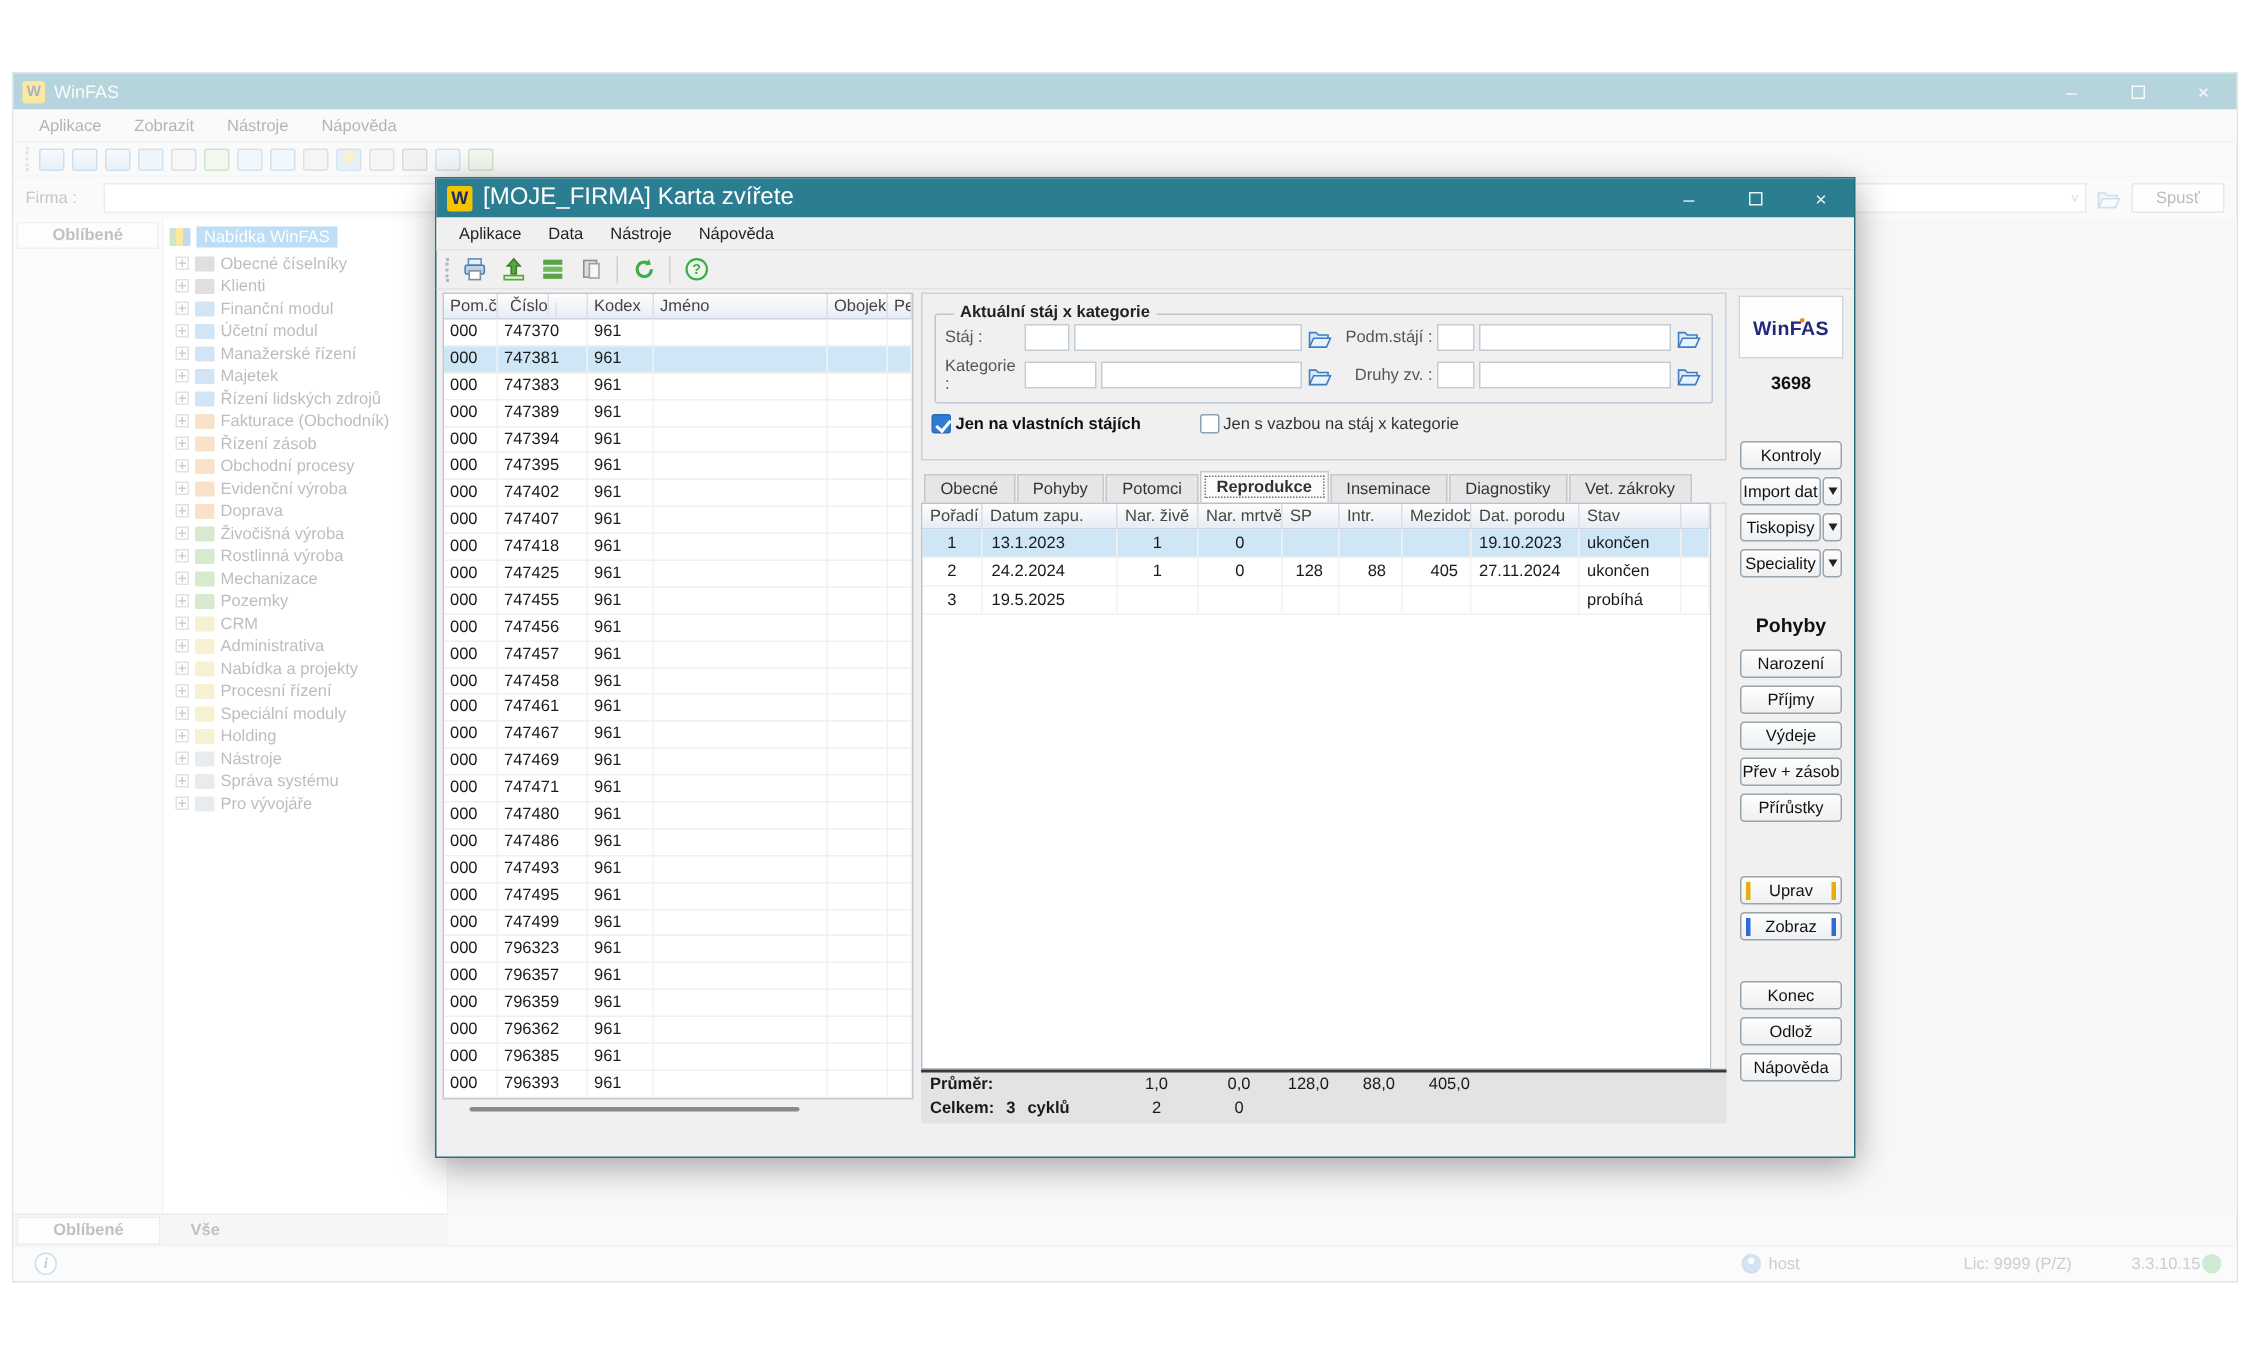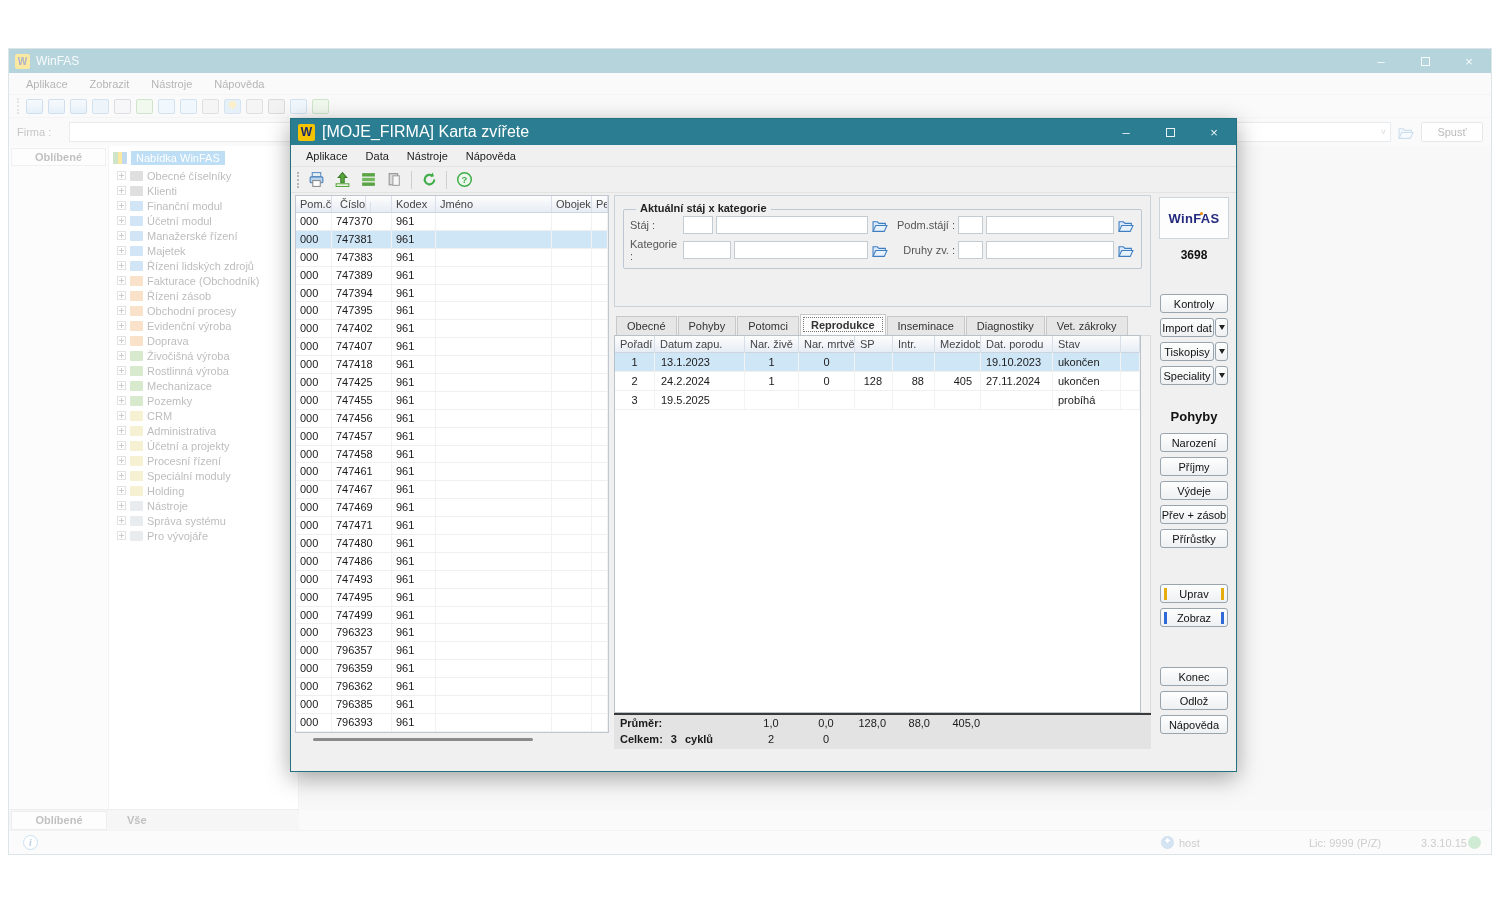--- a/index.html
+++ b/index.html
@@ -372,21 +372,21 @@
 
             <li class="yellow">
               <span class="expand"></span>
               <span class="folder"></span>
               <span>Administrativa</span>
             </li>
 
             <li class="yellow">
               <span class="expand"></span>
               <span class="folder"></span>
-              <span>Účetní a projekty</span>
+              <span>Nabídka a projekty</span>
             </li>
 
             <li class="yellow">
               <span class="expand"></span>
               <span class="folder"></span>
               <span>Procesní řízení</span>
             </li>
 
             <li class="yellow">
               <span class="expand"></span>
@@ -826,20 +826,26 @@
                 <span class="tinput" style="width:128px"></span>
                 <span class="folder-btn">
                   <svg viewBox="0 0 16 14" width="18" height="15">
                       <path d="M1.5,12.5 V3.5 h4 l1.5,1.5 h6 V7" fill="#dbeafc" stroke="#3f7fbf"></path>
                       <path d="M1.5,12.5 L4,7 h10.5 L12,12.5 Z" fill="#e8f2fd" stroke="#3f7fbf"></path>
                     </svg>
                 </span>
               </span>
             </div>
           </div>
+          <div class="frow" style="margin-top:7px">
+            <span class="cb checked"></span>
+            <span class="cb-label strong">Jen na vlastních stájích</span>
+            <span class="cb" style="margin-left:36px"></span>
+            <span class="cb-label">Jen s vazbou na stáj x kategorie</span>
+          </div>
         </div>
 
         <div class="dtabs">
 
         <span class="dtab">Obecné</span>
             <span class="dtab">Pohyby</span>
             <span class="dtab">Potomci</span>
             <span class="dtab active">Reprodukce</span>
             <span class="dtab">Inseminace</span>
             <span class="dtab">Diagnostiky</span>
@@ -953,21 +959,21 @@
         <div class="pstack">
 
         <div class="sbtn">Narození</div>
             <div class="sbtn">Příjmy</div>
             <div class="sbtn">Výdeje</div>
             <div class="sbtn">Přev + zásob</div>
             <div class="sbtn">Přírůstky</div>
           </div>
         <div class="sbtn accent-btn yellow" style="margin-top:36px">Uprav</div>
         <div class="sbtn accent-btn blue" style="margin-top:5px">Zobraz</div>
-        <div style="margin-top:40px;display:flex;flex-direction:column;gap:5px;">
+        <div style="margin-top:27px;display:flex;flex-direction:column;gap:5px;">
 
         <div class="sbtn">Konec</div>
             <div class="sbtn">Odlož</div>
             <div class="sbtn">Nápověda</div>
           </div>
       </div>
     </div>
 
   </div>
 

